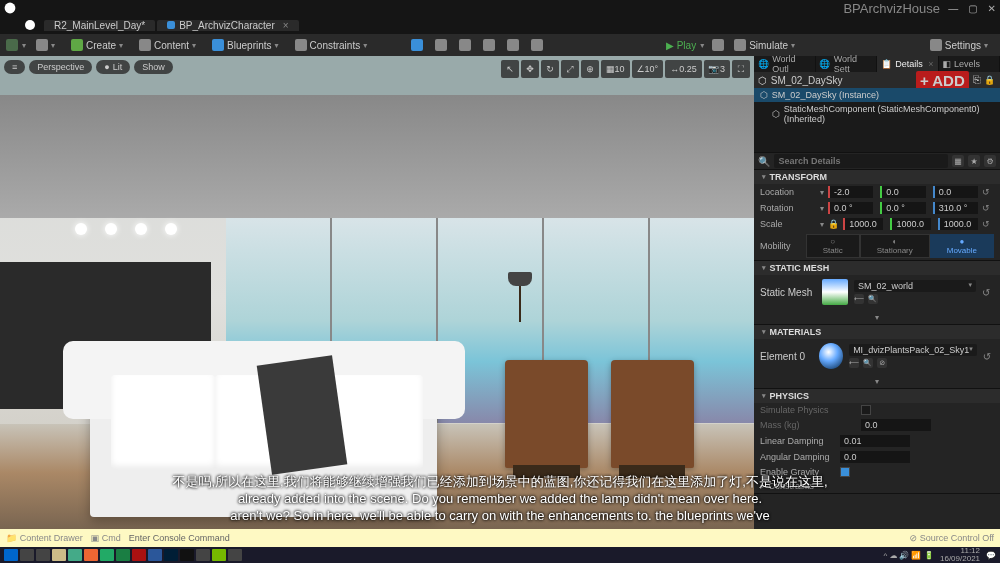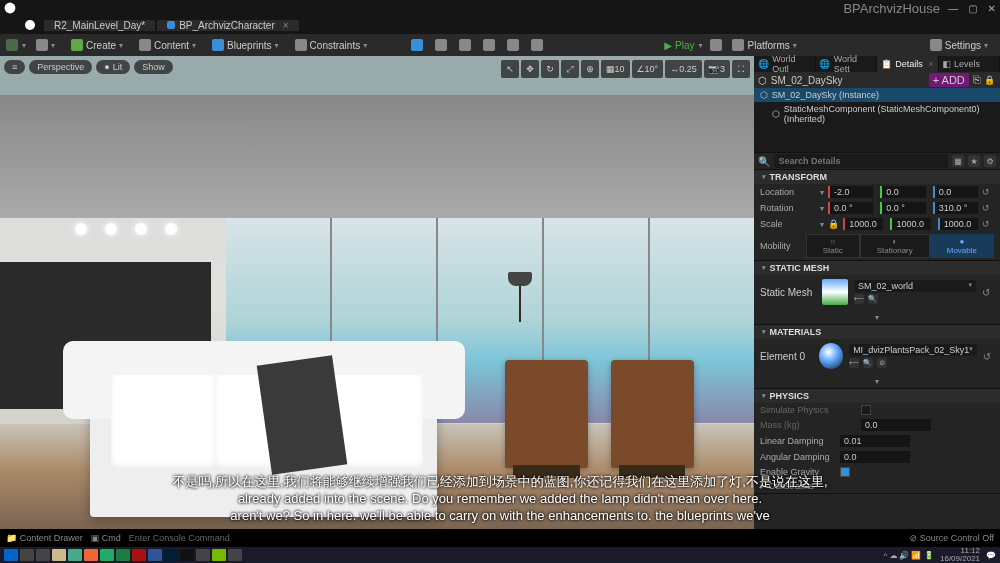--- a/index.html
+++ b/index.html
@@ -46,21 +46,21 @@
     .orb { width:12px; height:12px; background:#fff; border-radius:50%; box-shadow:0 0 6px #fff; }
     .lamp { position:absolute; top:44%; right:30%; width:16px; height:50px; }
     .lamp::before { content:""; position:absolute; top:0; left:-4px; width:24px; height:14px; background:#444; border-radius:2px 2px 8px 8px; }
     .lamp::after { content:""; position:absolute; top:14px; left:7px; width:2px; height:36px; background:#3a2a1a; }
     .right-panel { width:246px; background:#242424; display:flex; flex-direction:column; }
     .panel-tabs { height:16px; display:flex; background:#1a1a1a; }
     .ptab { flex:1; padding:2px 4px; font-size:9px; color:#aaa; display:flex; align-items:center; gap:3px; border-right:1px solid #111; }
     .ptab.active { background:#2a2a2a; color:#eee; }
     .ptab .x { margin-left:auto; color:#666; }
     .obj-header { height:16px; background:#2a2a2a; display:flex; align-items:center; padding:0 4px; gap:4px; }
-    .obj-header .add { margin-left:auto; background:#701a75; padding:1px 4px; border-radius:2px; font-size:11px; }
+    .obj-header .add { margin-left:auto; background:#b91c1c; padding:1px 4px; border-radius:2px; font-size:15px;font-weight:bold; }
     .tree { background:#1a1a1a; }
     .tree-row { padding:2px 6px; font-size:9px; color:#ccc; display:flex; align-items:center; gap:4px; }
     .tree-row.sel { background:#1a4a6a; }
     .tree-row.child { padding-left:18px; }
     .search-row { height:18px; display:flex; align-items:center; padding:0 4px; gap:4px; background:#242424; border-top:1px solid #111; border-bottom:1px solid #111; }
     .search-row input { flex:1; background:#1a1a1a; border:none; color:#888; padding:2px 4px; font-size:9px; border-radius:2px;font-weight:bold; }
     .sq { width:12px; height:12px; background:#333; border-radius:2px; color:#aaa; font-size:8px; display:flex; align-items:center; justify-content:center; }
     .section { border-bottom:1px solid #111; }
     .section-h { background:#2c2c2c; padding:2px 8px; font-size:9px; font-weight:bold; color:#ddd; display:flex; align-items:center; gap:4px; }
     .section-h::before { content:"▾"; font-size:7px; color:#888; }
@@ -79,21 +79,21 @@
     .thumb.mat { background:radial-gradient(circle at 40% 35%,#fff,#6af 40%,#024 100%); border-radius:50%; }
     .asset-right { flex:1; }
     .dropdown { background:#1a1a1a; padding:1px 4px; font-size:9px; color:#ccc; border-radius:2px; display:flex; }
     .dropdown::after { content:"▾"; margin-left:auto; color:#888; font-size:7px; }
     .mini-icons { display:flex; gap:4px; margin-top:2px; }
     .mini { width:10px; height:10px; background:#333; border-radius:2px; color:#aaa; font-size:7px; display:flex; align-items:center; justify-content:center; }
     .numfield { background:#151515; padding:1px 4px; font-size:9px; color:#ccc; width:70px; }
     .checkbox { width:10px; height:10px; background:#1a1a1a; border:1px solid #444; }
     .checkbox.on { background:#3a8fd9; }
     .subtitle { position:absolute; bottom:38px; left:50%; transform:translateX(-50%); text-align:center; color:#fff; font-size:13px; text-shadow:0 0 3px #000,0 0 3px #000; z-index:50; width:90%; line-height:1.3; }
-    .bottom-bar { position:absolute; bottom:16px; left:0; right:0; height:18px; background:#000000; display:flex; align-items:center; padding:0 6px; gap:8px; font-size:9px; color:#888; }
+    .bottom-bar { position:absolute; bottom:16px; left:0; right:0; height:18px; background:#fef9c3; display:flex; align-items:center; padding:0 6px; gap:8px; font-size:9px; color:#888; }
     .taskbar { position:absolute; bottom:0; left:0; right:0; height:16px; background:#1a1a2a; display:flex; align-items:center; padding:0 4px; gap:2px; }
     .tb-icon { width:14px; height:12px; background:#444; border-radius:1px; }
     .tb-right { margin-left:auto; display:flex; align-items:center; gap:6px; color:#aaa; font-size:8px; }
     .dim { color:#666;gap:25px; }
     .lock { color:#888; font-size:9px; }
   </style>
 </head>
 <body>
 
 <div class="titlebar">
@@ -155,21 +155,21 @@
   <span class="ticon" style="margin-left:8px"></span>
   <span class="ticon" style="margin-left:8px"></span>
   <span class="ticon" style="margin-left:8px"></span>
   <span class="ticon" style="margin-left:8px"></span>
   <div class="spacer"></div>
   <div class="play">▶ <span>Play</span></div>
   <span class="chev">▾</span>
   <span class="ticon" style="margin-left:4px"></span>
   <div class="tbtn">
       <span class="ticon"></span>
-      <span>Platforms</span>
+      <span>Simulate</span>
       <span class="chev">▾</span>
     </div>
   <div class="spacer"></div>
   <div class="tbtn">
       <span class="ticon"></span>
       <span>Settings</span>
       <span class="chev">▾</span>
     </div>
 </div>
 

